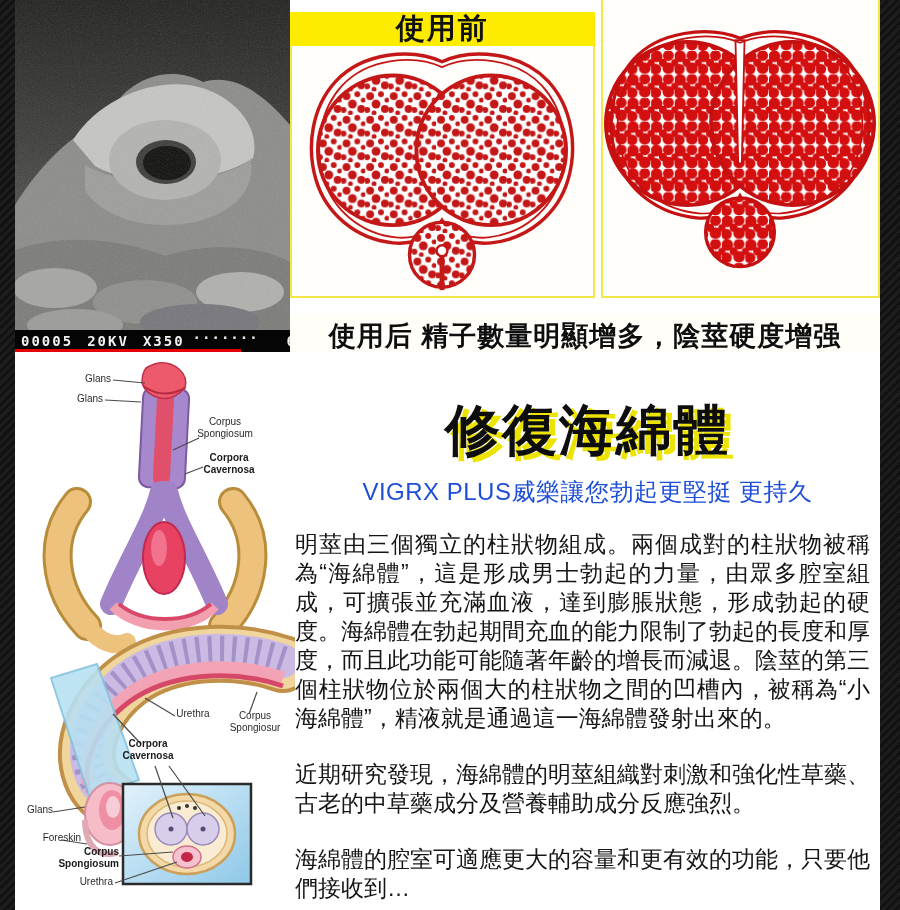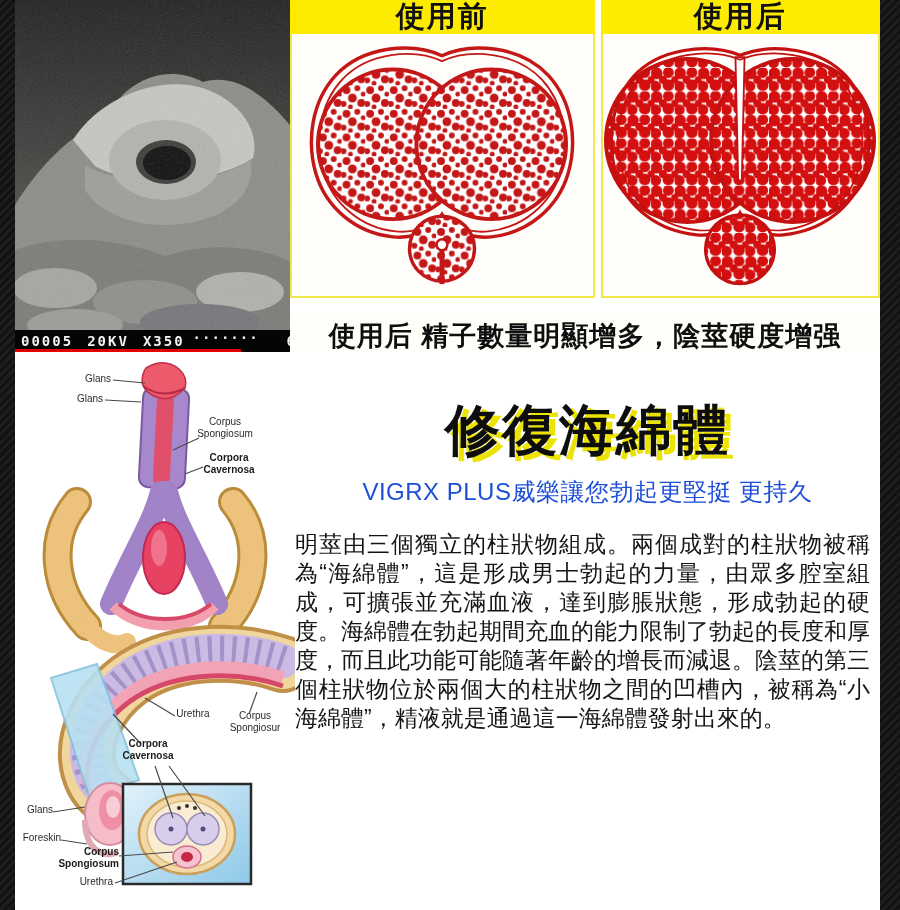--- a/index.html
+++ b/index.html
@@ -23,21 +23,21 @@
   .sem-bar .spacer{flex:1;}
   .sem-redline{position:absolute;left:0;bottom:0;width:82%;height:3px;background:#e30000;}
   
   .compare-block{position:absolute;left:290px;top:0;width:590px;height:352px;background:#ffffff;}
   .panels{display:flex;gap:6px;height:298px;}
   .panel{display:flex;flex-direction:column;box-sizing:border-box;}
   .panel.before{flex:1.09;}
   .panel.after{flex:1;}
   .panel-header{height:34px;background:#fdec00;color:#111;
     font-size:29px;font-weight:bold;display:flex;align-items:center;justify-content:center;
-    letter-spacing:2px;}
+    letter-spacing:2px;margin-top:12px;}
   .panel-body{flex:1;border:2px solid #f2e648;border-top:none;background:#fffefb;
     display:flex;align-items:center;justify-content:center;overflow:hidden;}
   .panel-body svg{display:block;}
   .caption{margin-top:16px;height:43px;border-bottom:3px solid #1c1c1c;
     display:flex;align-items:center;justify-content:center;
     font-size:27px;font-weight:bold;color:#0e0e0e;letter-spacing:1px;background:#fffef9;}
   
   .main-block{position:absolute;left:15px;top:352px;width:865px;height:558px;background:#ffffff;}
   .anatomy{position:absolute;left:0;top:0;width:280px;height:558px;}
   .anatomy svg{position:absolute;left:0;top:0;}
@@ -122,21 +122,20 @@
             <circle cx="200" cy="108" r="76" fill="url(#dotsB)" stroke="#c41818" stroke-width="4"></circle>
             <path d="M150,18 C120,4 70,8 42,38 C18,64 12,104 22,138 C32,172 62,198 100,202 C122,204 142,196 150,182 C158,196 178,204 200,202 C238,198 268,172 278,138 C288,104 282,64 258,38 C230,8 180,4 150,18 Z" fill="none" stroke="#c41818" stroke-width="3.5"></path>
             <path d="M150,18 C120,4 70,8 42,38 C18,64 12,104 22,138 C32,172 62,198 100,202 C122,204 142,196 150,182 C158,196 178,204 200,202 C238,198 268,172 278,138 C288,104 282,64 258,38 C230,8 180,4 150,18 Z" fill="none" stroke="#c41818" stroke-width="2" transform="translate(150,110) scale(0.94) translate(-150,-110)"></path>
             <circle cx="150" cy="214" r="33" fill="url(#dotsB)" stroke="#c41818" stroke-width="3.5"></circle>
             <line x1="150" y1="212" x2="150" y2="250" stroke="#c41818" stroke-width="5"></line>
             <circle cx="150" cy="210" r="5.5" fill="#ffffff" stroke="#c41818" stroke-width="2.5"></circle>
           </svg>
         </div>
       </div>
       <div class="panel after">
-        <div class="panel-header">使用后</div>
         <div class="panel-body">
           <svg width="272" height="256" viewBox="0 0 300 266" xmlns="http://www.w3.org/2000/svg">
             <defs>
               <pattern id="dotsA" width="26" height="26" patternUnits="userSpaceOnUse">
                 <rect width="26" height="26" fill="#ffffff"></rect>
                 <g fill="#d40f0f">
                   <circle cx="6" cy="6" r="6.5"></circle>
                     <circle cx="19" cy="5" r="6"></circle>
                     <circle cx="5" cy="20" r="6"></circle>
                   <circle cx="19" cy="19" r="6.5"></circle>
@@ -248,28 +247,30 @@
       <div class="anat-label center" style="left:168px;top:64px; width:84px;">Corpus
 Spongiosum</div>
       <div class="anat-label center bold" style="left:172px;top:100px;width:84px;">Corpora
 Cavernosa</div>
       <div class="anat-label center" style="left:146px;top:356px;width:64px;">Urethra</div>
       <div class="anat-label center" style="left:203px;top:358px;width:74px;">Corpus
 Spongiosur</div>
       <div class="anat-label center bold" style="left:94px;top:386px;width:78px;">Corpora
 Cavernosa</div>
       <div class="anat-label right" style="left:4px;  top:452px;width:34px;">Glans</div>
-      <div class="anat-label right" style="left:0px;  top:480px;width:46px;">Foreskin</div>
+      <div class="anat-label right" style="left:0px;  top:480px;width:66px;">Foreskin</div>
       <div class="anat-label right bold" style="left:18px;top:494px;width:86px;">Corpus
 Spongiosum</div>
       <div class="anat-label right" style="left:50px; top:524px;width:48px;">Urethra</div>
     </div>
 
     <div class="content">
       <div class="title">修復海綿體</div>
       <div class="subtitle">VIGRX PLUS威樂讓您勃起更堅挺 更持久</div>
       <div class="paragraphs">
         <p>明莖由三個獨立的柱狀物組成。兩個成對的柱狀物被稱為“海綿體”，這是形成男士勃起的力量，由眾多腔室組成，可擴張並充滿血液，達到膨脹狀態，形成勃起的硬度。海綿體在勃起期間充血的能力限制了勃起的長度和厚度，而且此功能可能隨著年齡的增長而減退。陰莖的第三個柱狀物位於兩個大的柱狀物之間的凹槽內，被稱為“小海綿體”，精液就是通過這一海綿體發射出來的。</p>
+        <p>近期研究發現，海綿體的明莖組織對刺激和強化性草藥、古老的中草藥成分及營養輔助成分反應強烈。</p>
+        <p>海綿體的腔室可適應更大的容量和更有效的功能，只要他們接收到…</p>
       </div>
     </div>
   </div>
 
 </div>
 
 </body></html>

